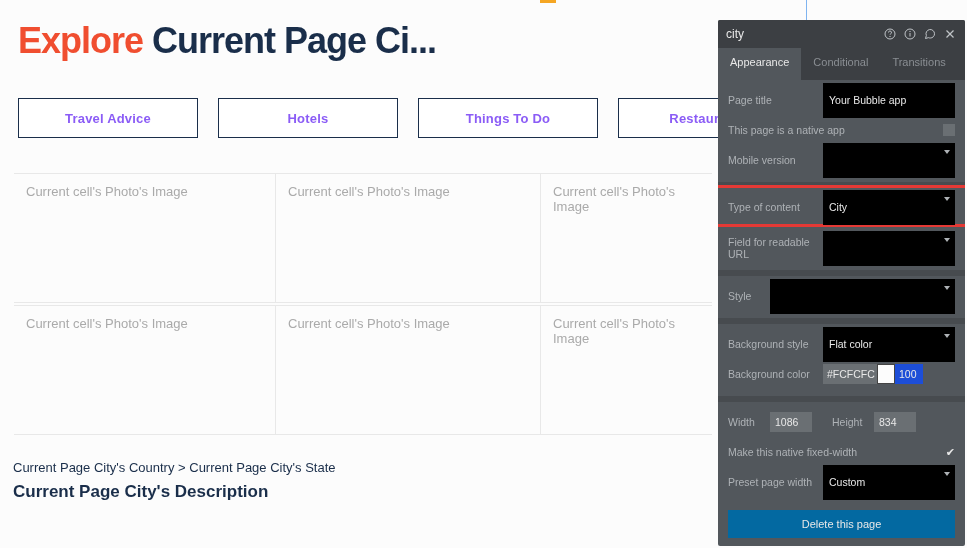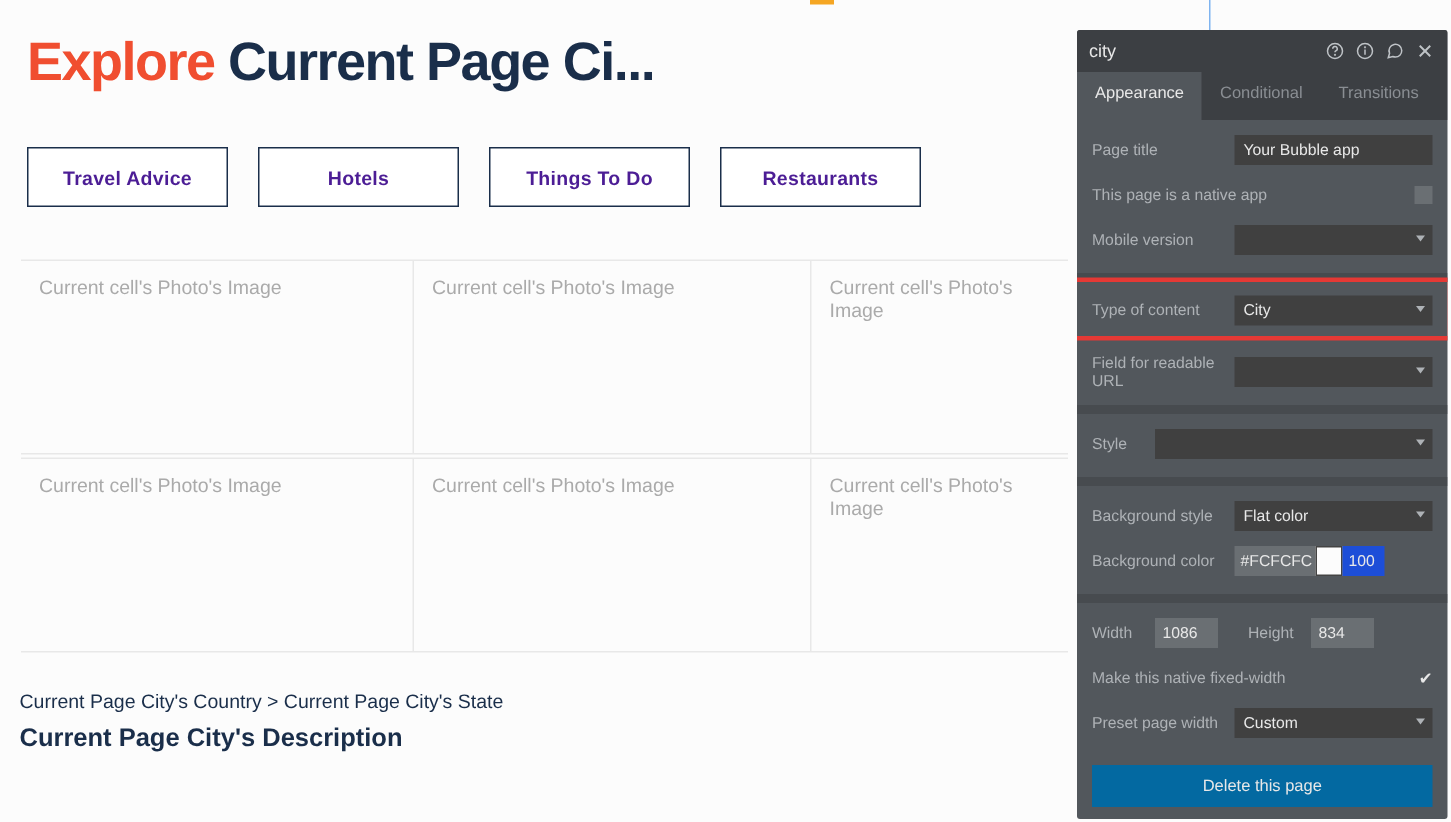--- a/index.html
+++ b/index.html
@@ -29,31 +29,31 @@
 }
 .page-heading .accent { color: #f04e30; }
 .nav-buttons {
   position: absolute;
   left: 18px;
   top: 98px;
   display: flex;
   gap: 20px;
 }
 .nav-btn {
-  width: 134px;
+  width: 180px;
   height: 40px;
   border: 1px solid #1a2e4a;
   background: #fff;
   display: flex;
   align-items: center;
   justify-content: center;
   font-size: 13px;
   font-weight: 700;
   letter-spacing: 0.2px;
-  color: #4c1d95;
+  color: #8b5cf6;
   cursor: pointer;
 }
 .grid-row {
   position: absolute;
   display: flex;
   border-top: 1px solid #e8e8e8;
   border-bottom: 1px solid #e8e8e8;
 }
 .grid-row-1 { top: 173px; left: 14px; width: 698px; height: 130px; }
 .grid-row-2 { top: 305px; left: 14px; width: 698px; height: 130px; }
@@ -136,22 +136,22 @@
 .section { padding: 8px 10px 4px 10px; }
 .row {
   display: flex;
   align-items: center;
   height: 24px;
   margin-bottom: 6px;
 }
 .row .label { flex: 0 0 95px; color: #aeb2b6; font-size: 10.5px; }
 .row .field {
   flex: 1;
-  height: 20px;
-  background: #404040;
+  height: 35px;
+  background: #000000;
   color: #e8e8e8;
   font-size: 10.5px;
   padding: 3px 6px;
   border: none;
   display: flex;
   align-items: center;
   position: relative;
 }
 .row .field .caret {
   position: absolute;

